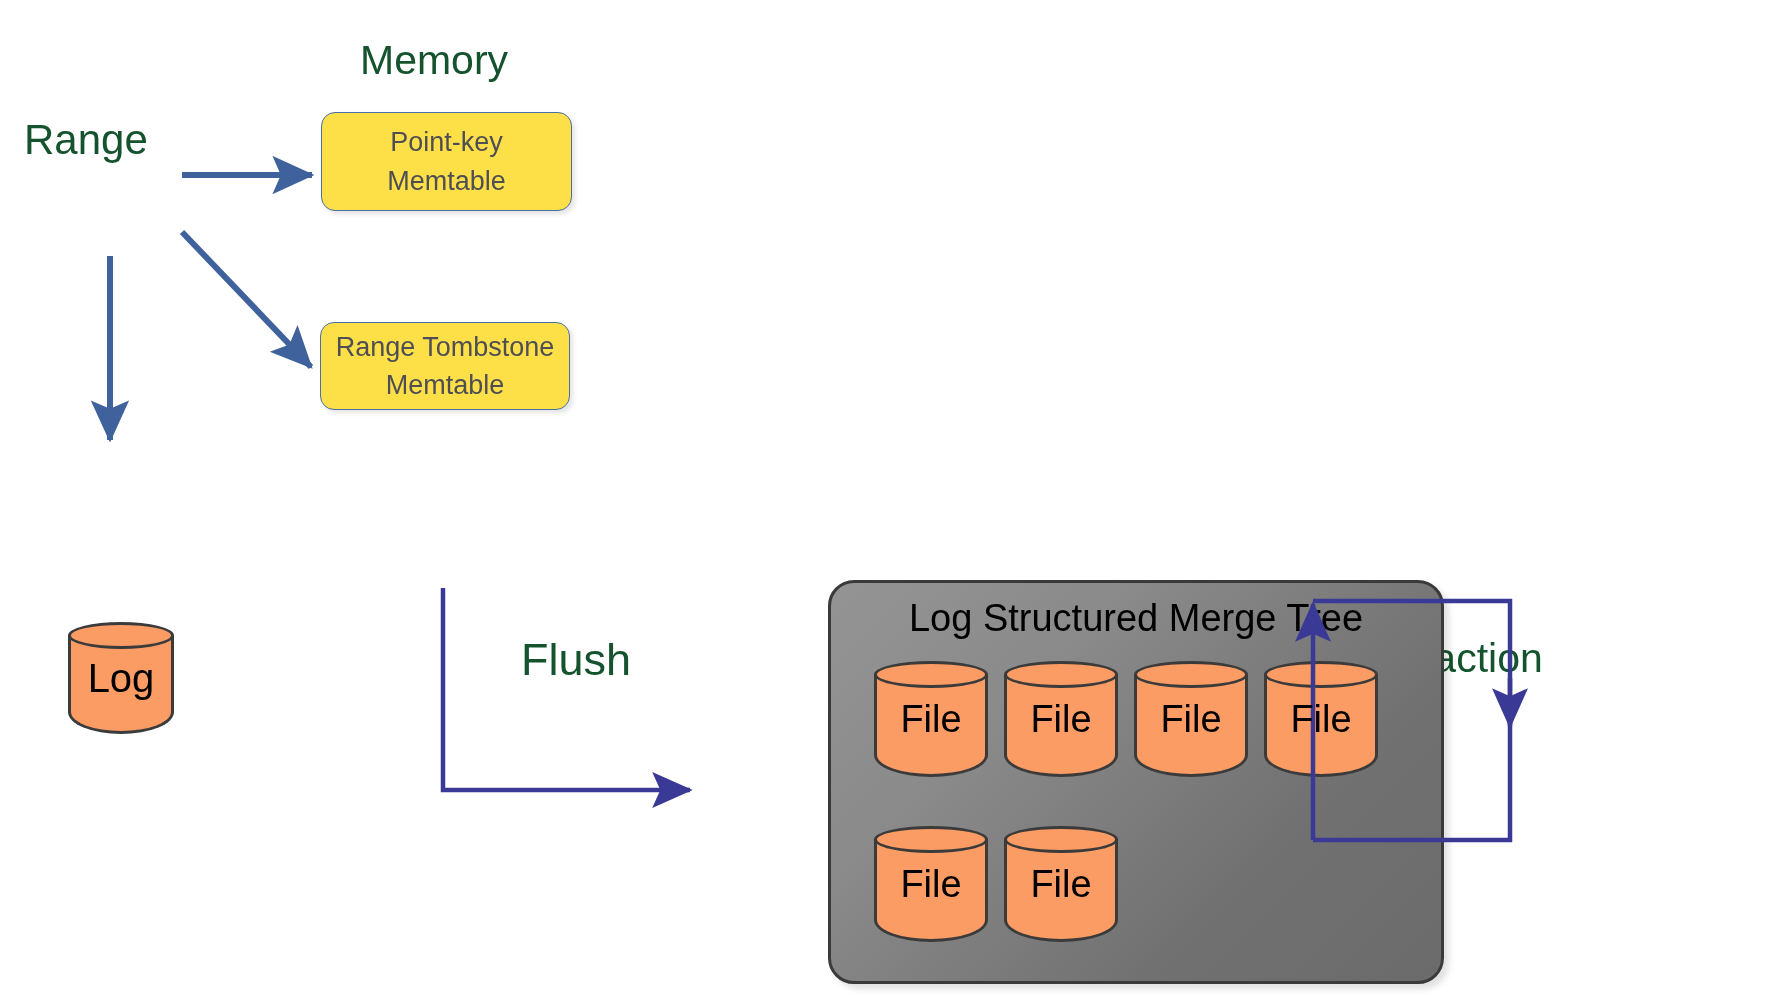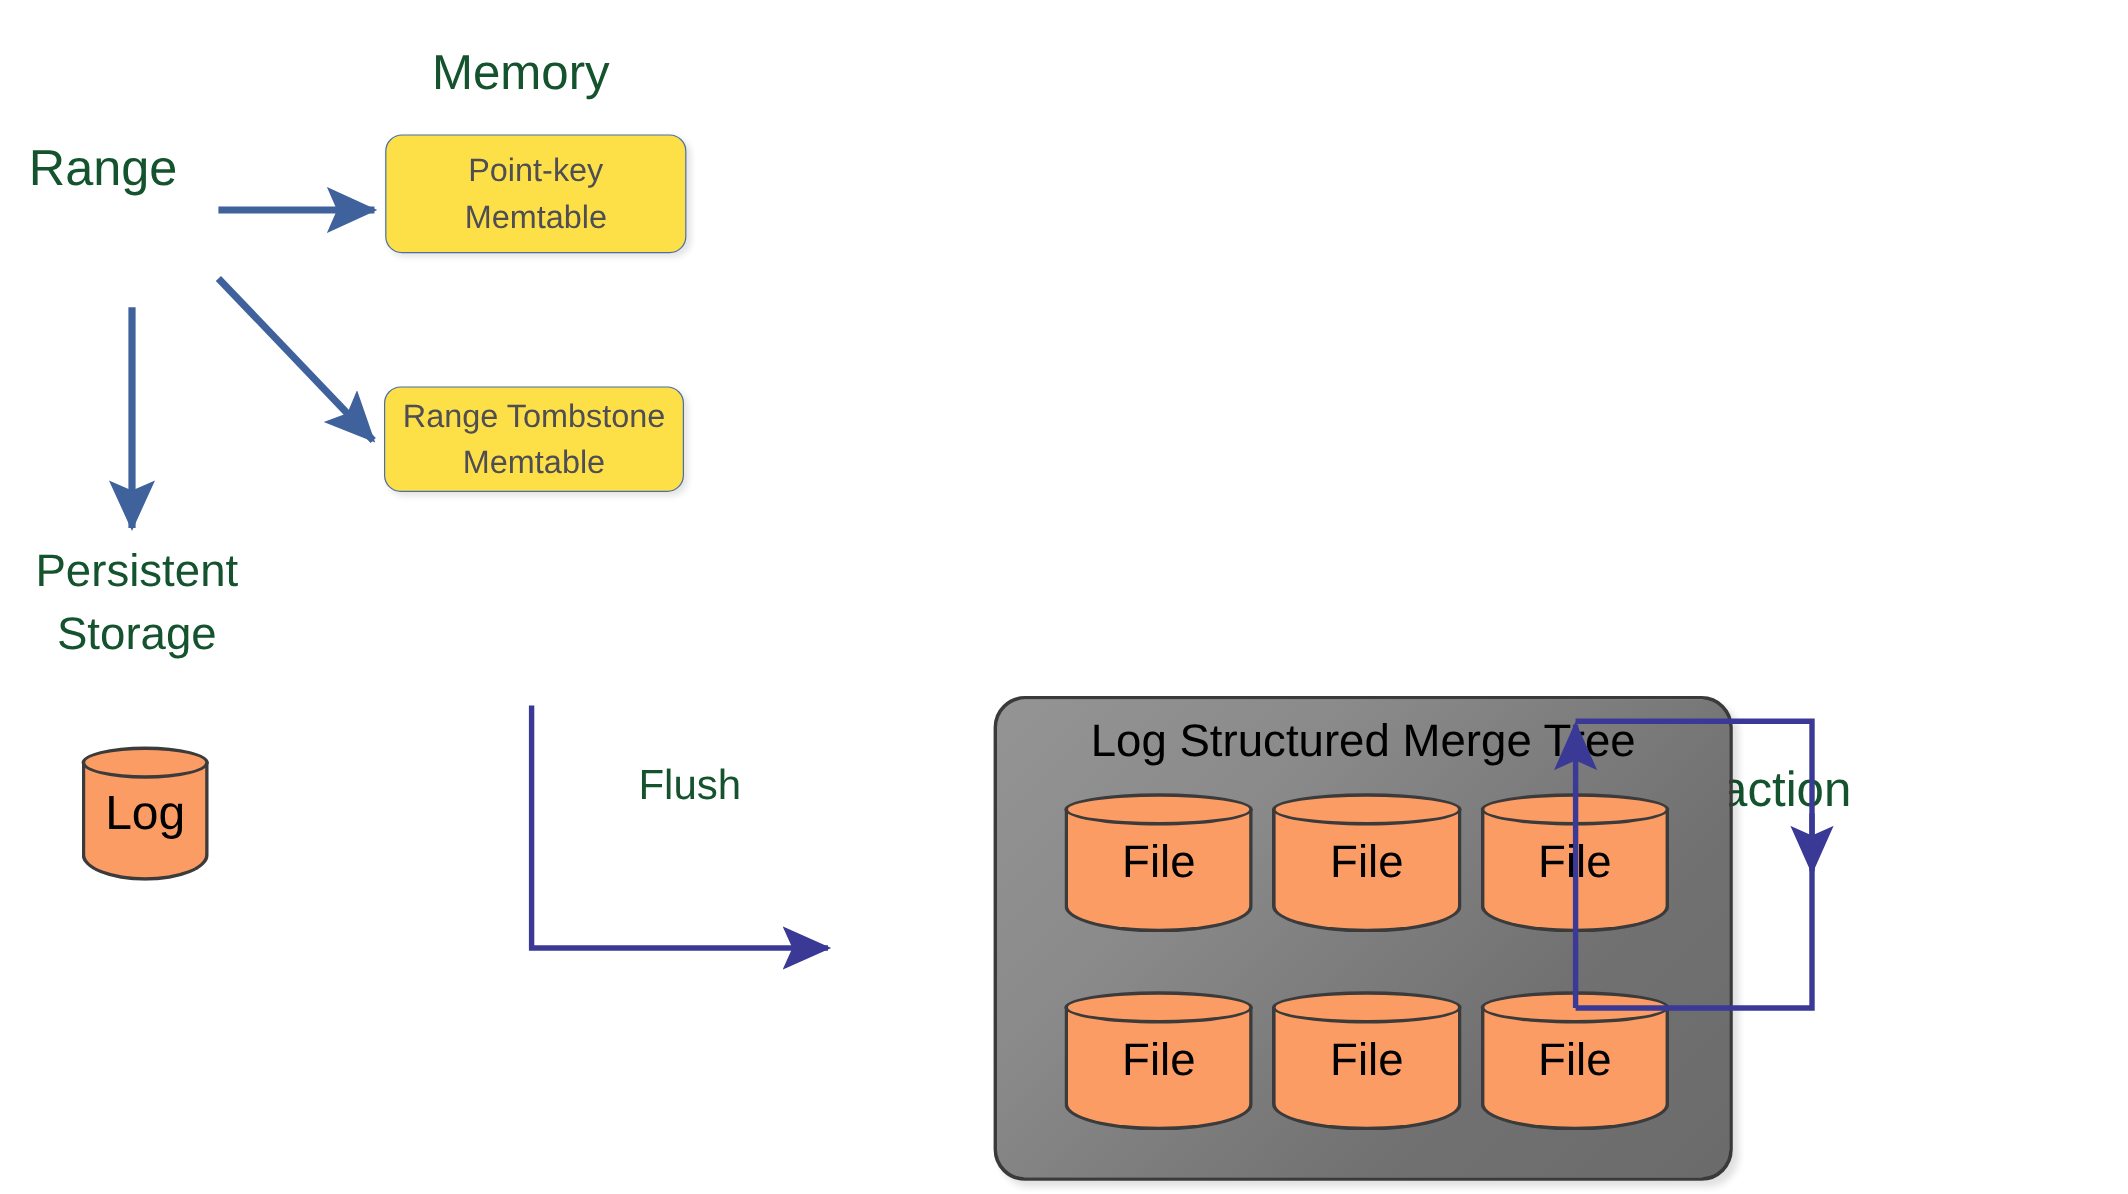--- a/index.html
+++ b/index.html
@@ -35,22 +35,22 @@
     line-height: 1.35;
   }
   #persistent-storage-label {
     left: 14px; top: 450px;
     font-size: 38px;
     width: 200px;
     text-align: center;
     line-height: 1.4;
   }
   #flush-label {
-    left: 532px; top: 636px;
-    font-size: 35px;
+    left: 521px; top: 636px;
+    font-size: 45px;
   }
   #compaction-label {
     left: 1324px; top: 636px;
     font-size: 41px;
   }
 
   
   .memtable {
     position: absolute;
     background: #fde047;
@@ -89,24 +89,24 @@
   #lsm-title {
     position: absolute;
     left: 0; top: 14px;
     width: 100%;
     text-align: center;
     font-size: 38px;
     color: #000000;
   }
   #lsm-grid {
     position: absolute;
-    left: 56px; top: 78px;
+    left: 43px; top: 78px;
     width: 504px;
     display: grid;
-    grid-template-columns: repeat(3, 1fr);
+    grid-template-columns: repeat(4, 1fr);
     grid-template-rows: 116px 116px;
     row-gap: 49px;
     column-gap: 16px;
   }
 
   
   .cyl {
     position: relative;
     box-sizing: border-box;
   }
@@ -158,21 +158,20 @@
 </style>
 </head>
 <body>
 
 <div id="canvas">
 
   <div class="lbl" id="memory-title">Memory</div>
 
   <div class="lbl" id="write-request-label"><span>Range</span><br></div>
 
-  <div class="lbl" id="persistent-storage-label"><span>Persistent</span><br><span>Storage</span></div>
 
   <div class="lbl" id="flush-label">Flush</div>
 
   <div class="lbl" id="compaction-label">Compaction</div>
 
   <div class="memtable" id="memtable-point-key">
     <span><span>Point-key</span><br><span>Memtable</span></span>
   </div>
 
   <div class="memtable" id="memtable-range-tombstone">

